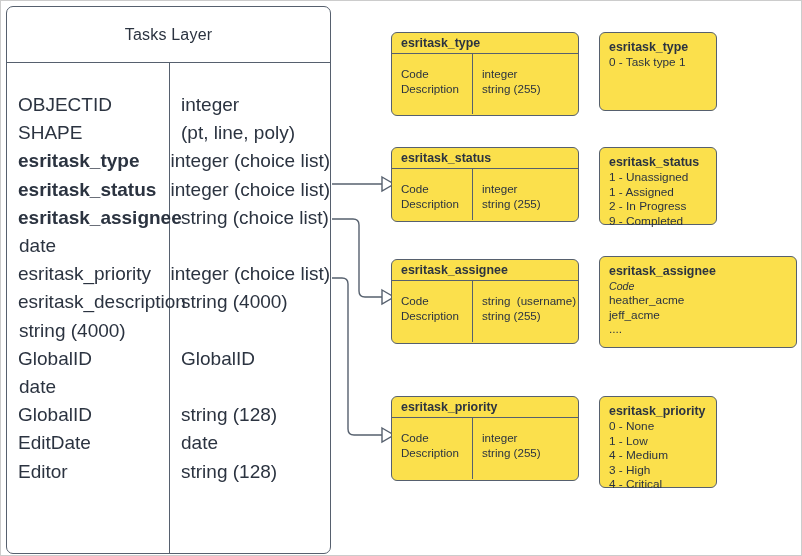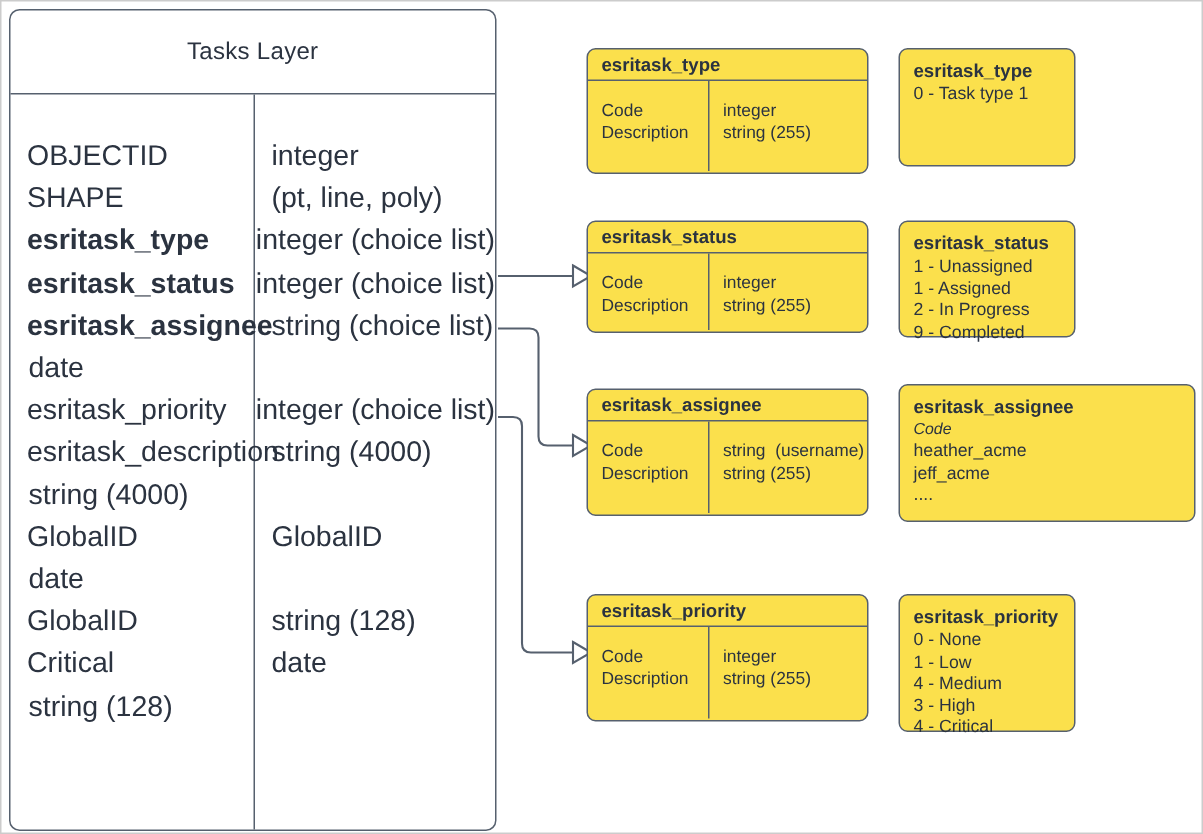--- a/index.html
+++ b/index.html
@@ -197,24 +197,25 @@
             <div class="ftype">GlobalID</div>
           </div>
           <div class="row">
             <div class="ftype">date</div>
           </div>
           <div class="row">
             <div class="fname">GlobalID</div>
             <div class="ftype">string (128)</div>
           </div>
           <div class="row">
-            <div class="fname">Critical</div>
+            <div class="fname">EditDate</div>
             <div class="ftype">date</div>
           </div>
           <div class="row">
+            <div class="fname">Editor</div>
             <div class="ftype">string (128)</div>
           </div>
         </div>
     </div>
   </div>
 
   <div class="ybox" style="left:390px;top:31px;width:188px;height:84px;">
     <div class="ybox-head">esritask_type</div>
     <div class="ybox-body">
       <div class="ybox-col-div"></div>

